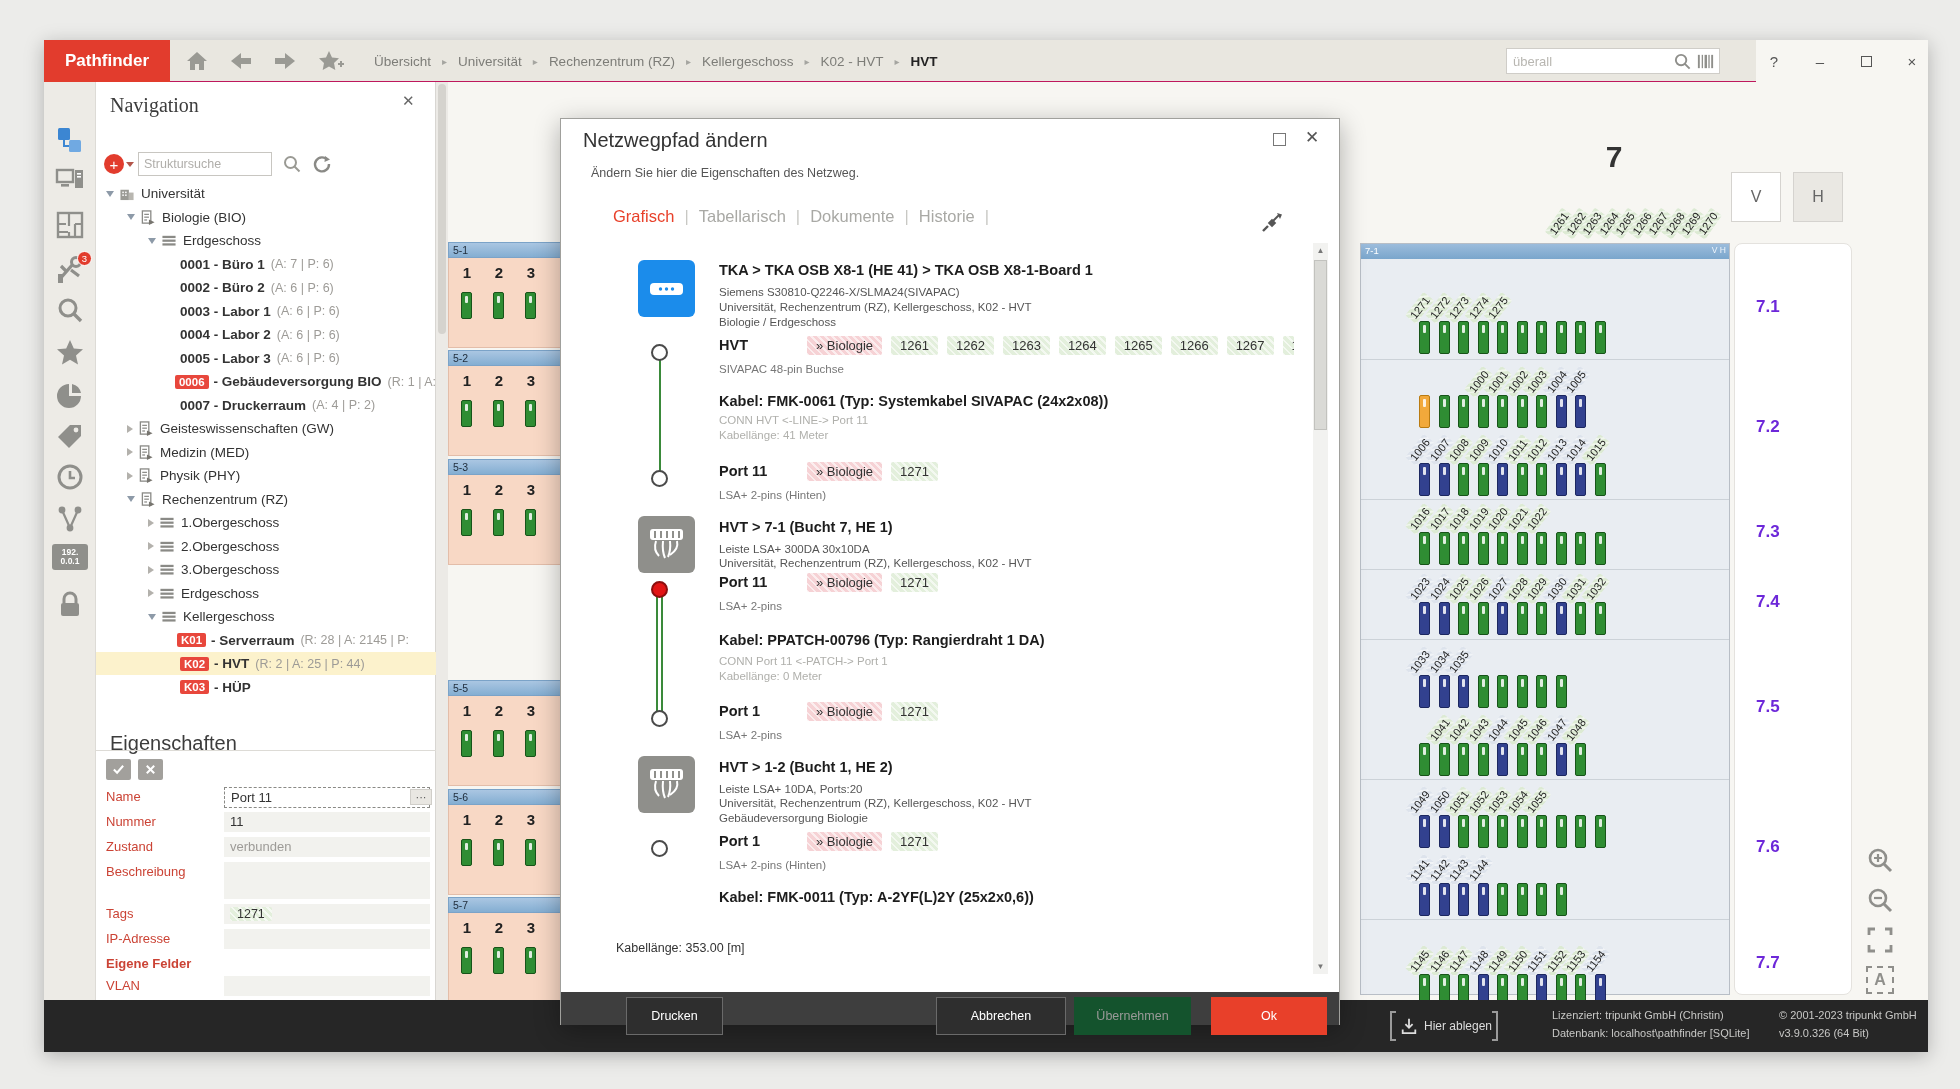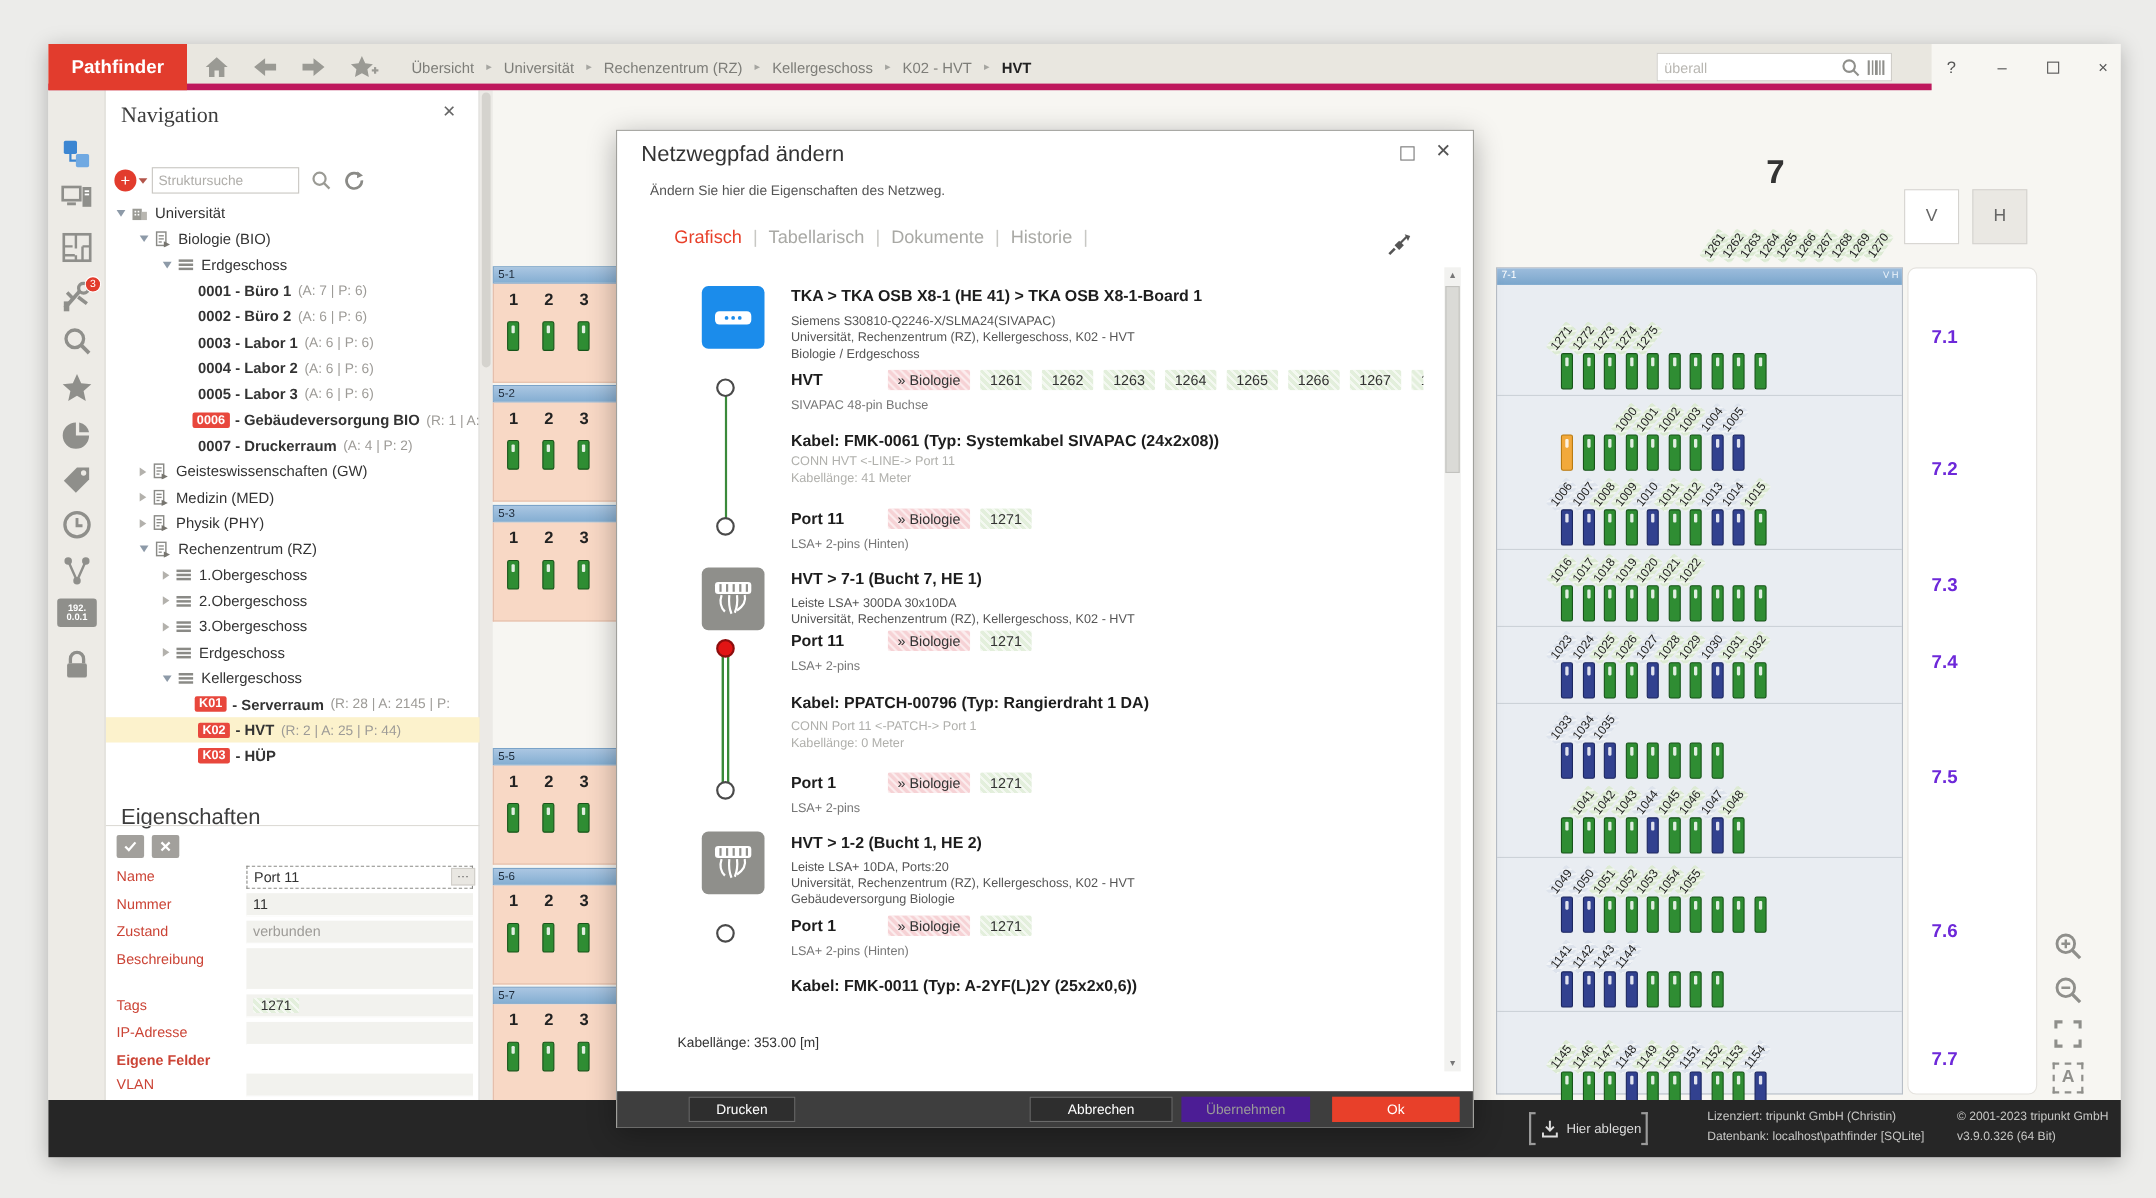--- a/index.html
+++ b/index.html
@@ -3,21 +3,21 @@
 <meta charset="utf-8">
 <style>
   * { margin:0; padding:0; box-sizing:border-box; }
   html,body { width:1960px; height:1089px; overflow:hidden; background:#ececea;
     font-family:"Liberation Sans", sans-serif; }
   #app { position:absolute; left:44px; top:40px; width:1884px; height:1012px;
     background:#f7f6f2; box-shadow:0 4px 18px rgba(0,0,0,.25); }
 
   
   #topbar { position:absolute; left:0; top:0; width:1712px; height:42px;
-    background:#e9e7e0; border-bottom:6px solid #be185d; z-index:20; }
+    background:#e9e7e0; border-bottom:1px solid #be185d; z-index:20; }
   #logo { position:absolute; left:0; top:0; width:126px; height:42px; background:#e23c2d;
     color:#fff; font-size:17px; font-weight:bold; display:flex; align-items:center; justify-content:center; }
   .tbico { position:absolute; top:9px; width:26px; height:24px; }
   .tbico svg { width:100%; height:100%; }
   #breadcrumb { position:absolute; left:330px; top:0; height:42px; display:flex; align-items:center;
     font-size:13.5px; color:#7d7d78; }
   #breadcrumb .bc-item { cursor:default; }
   #breadcrumb .bc-sep { margin:0 11px; font-size:10px; color:#a5a5a0; }
   #breadcrumb .bc-item.last { color:#222; font-weight:bold; }
   #searchbox { position:absolute; left:1462px; top:8px; width:214px; height:26px; background:#fff;
@@ -179,24 +179,24 @@
   .e-line { position:absolute; left:142px; font-size:11.5px; white-space:nowrap; }
   .e-line.dark { color:#555; }
   .e-line.gray { color:#b0b0ac; }
   .e-portrow { position:absolute; left:142px; width:575px; white-space:nowrap; overflow:hidden; }
   .e-portrow .pt { font-size:14.5px; font-weight:bold; color:#1d1d1d; display:inline-block; width:88px; }
   .badge { display:inline-block; font-size:13px; padding:2px 9px; margin-right:9px; color:#333; border-radius:2px; }
   .badge.pink { background:repeating-linear-gradient(45deg, rgba(255,255,255,.6) 0 2px, rgba(255,255,255,0) 2px 5px), #f6d2d5; }
   .badge.green { background:repeating-linear-gradient(45deg, rgba(255,255,255,.6) 0 2px, rgba(255,255,255,0) 2px 5px), #e3efdc; }
   #dlg-note { position:absolute; left:55px; top:822px; font-size:12.5px; color:#333; }
   #dlg-footer { position:absolute; left:0; top:873px; width:778px; height:33px; background:#3e3e3e; }
-  .dlg-btn { position:absolute; top:5px; height:23px; font-size:12.5px; display:flex; align-items:center;
+  .dlg-btn { position:absolute; top:5px; height:38px; font-size:12.5px; display:flex; align-items:center;
     justify-content:center; }
   .dlg-btn.dark { background:#2e2e2e; color:#fff; border:1px solid #6a6a6a; }
-  .dlg-btn.disabled { background:#4c1d95; color:#9a9a98; }
+  .dlg-btn.disabled { background:#14532d; color:#9a9a98; }
   .dlg-btn.primary { background:#e8402a; color:#fff; }
 </style>
 </head>
 <body>
 
 <div id="app">
 
   <div id="topbar">
     <div id="logo">Pathfinder</div>
     <div class="tbico" style="left:140px">

